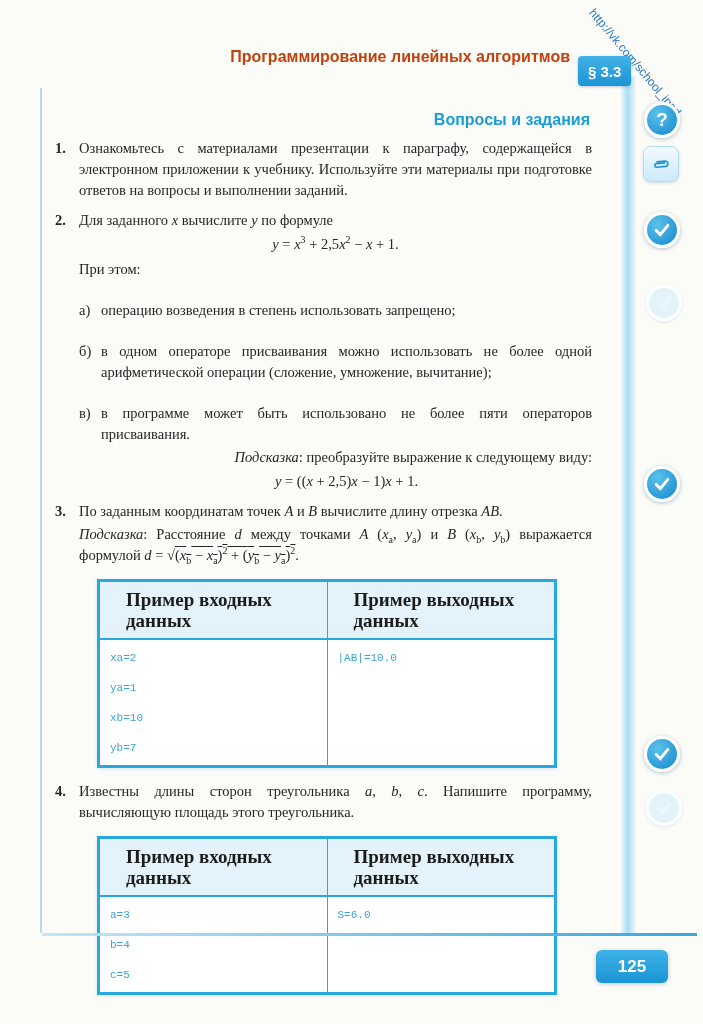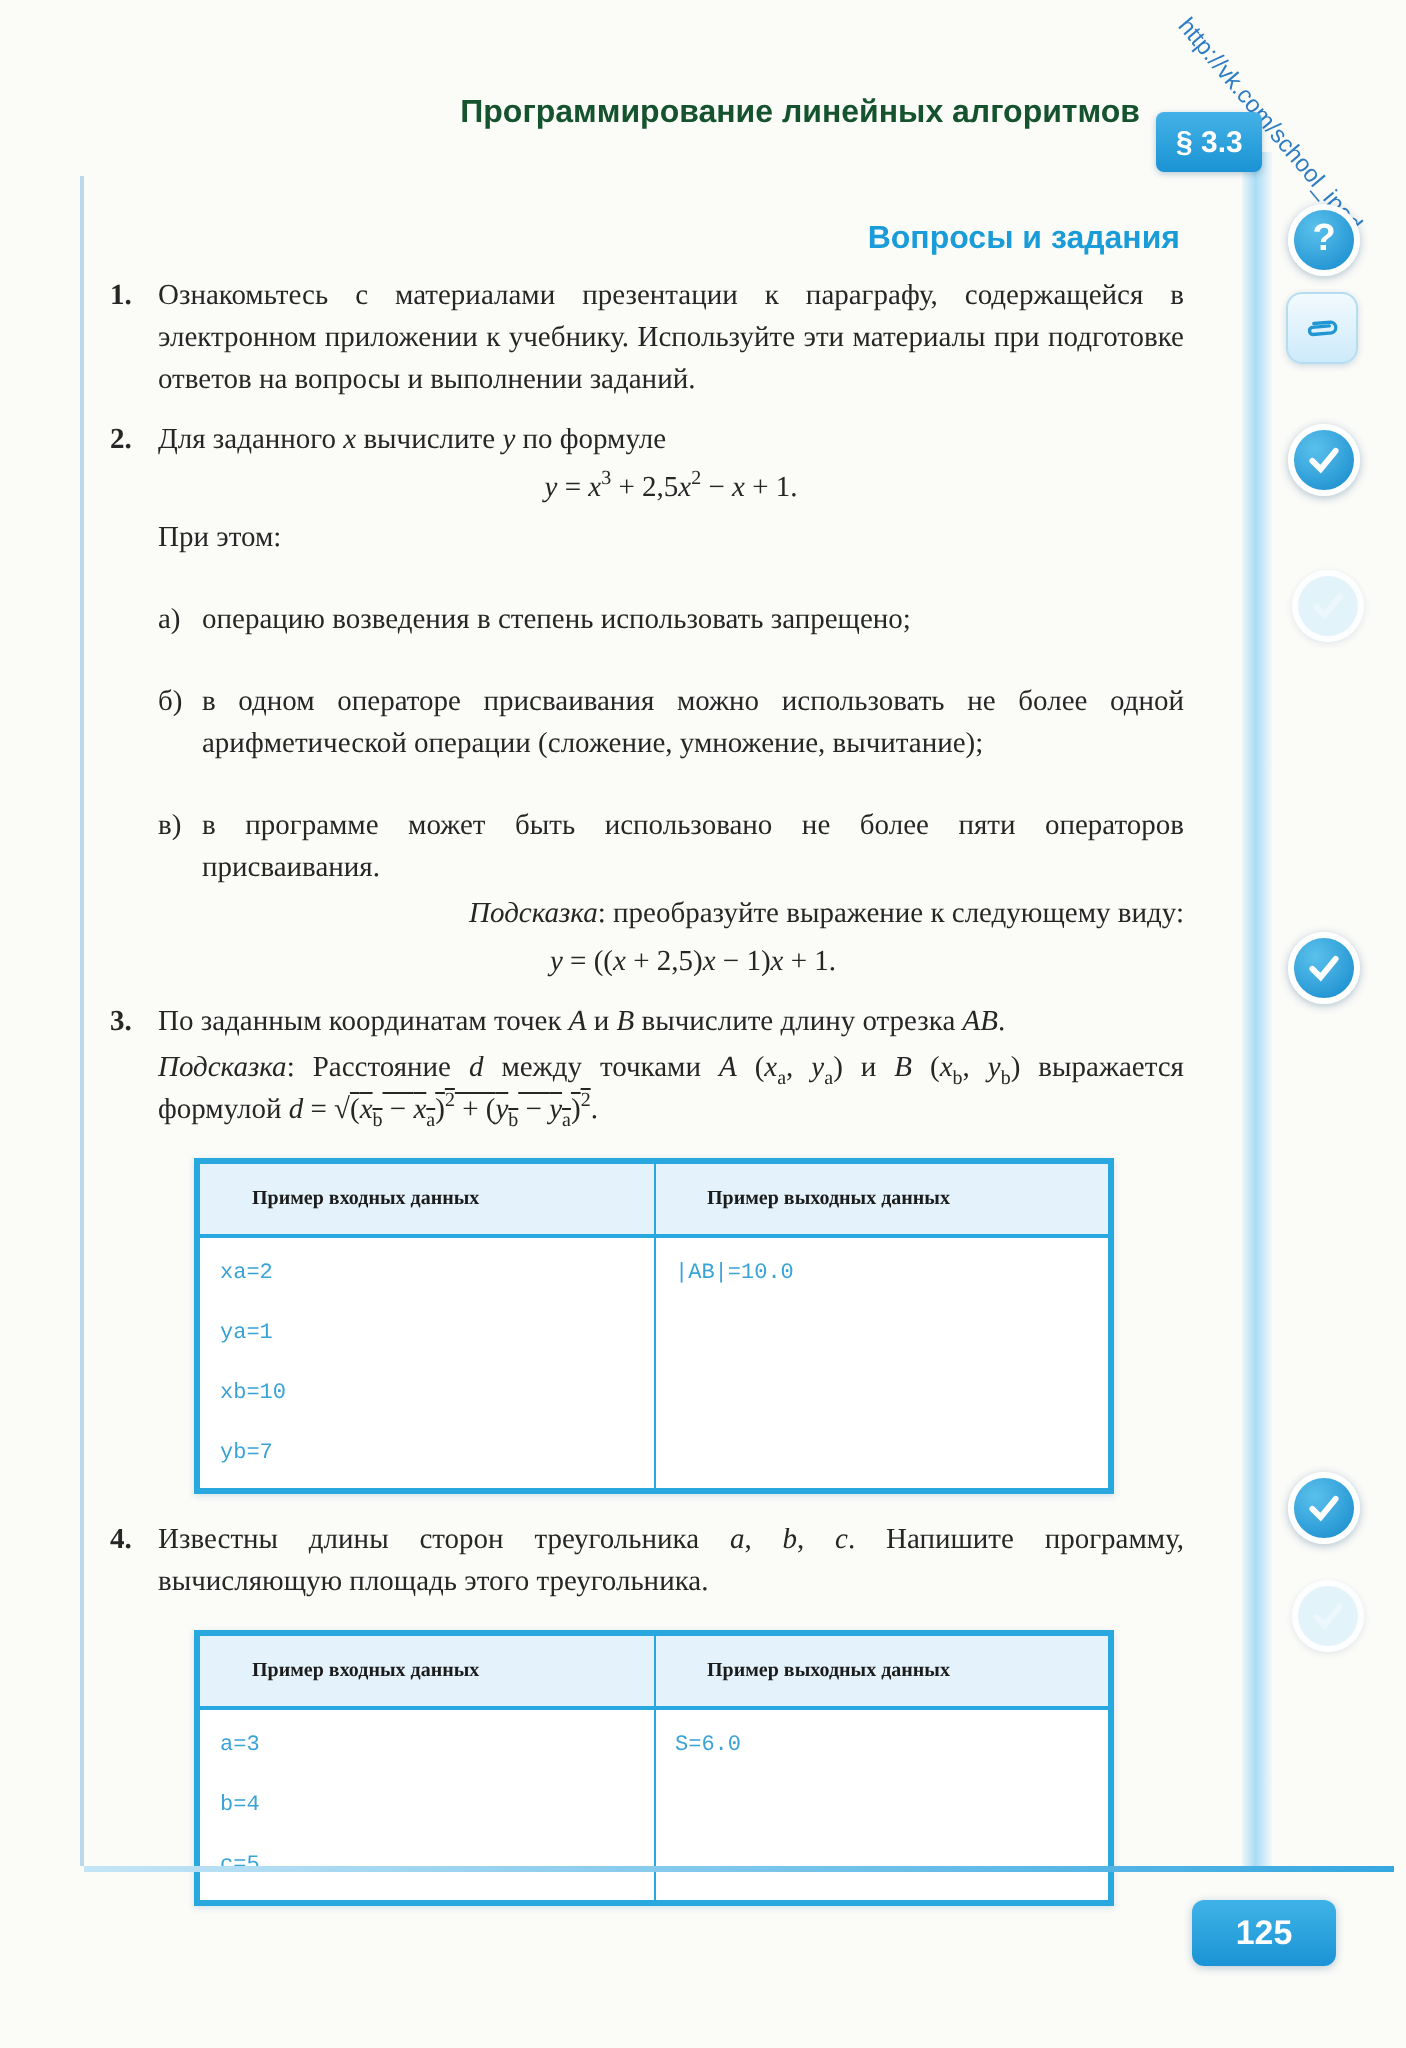--- a/index.html
+++ b/index.html
@@ -21,21 +21,21 @@
 
   
   .left-rule  { position: absolute; left: 40px; top: 88px; width: 2px; height: 845px; background: #bcd9ea; }
   .bottom-rule{ position: absolute; left: 42px; top: 933px; width: 655px; height: 3px;
                 background: linear-gradient(90deg, #c4e5f6, #35a7e0); }
 
   
   .chapter-title {
     position: absolute; left: 42px; top: 48px; width: 528px;
     text-align: right; font-family: "Liberation Sans", sans-serif;
-    font-weight: bold; font-size: 16px; color: #14532d;
+    font-weight: bold; font-size: 16px; color: #c2410c;
   }
   .section-badge {
     position: absolute; left: 578px; top: 56px; height: 30px;
     padding: 0 10px; border-radius: 4px;
     background: linear-gradient(180deg, #44b2e6, #1b93d4);
     color: #fff; font-family: "Liberation Sans", sans-serif;
     font-weight: bold; font-size: 15px;
     display: flex; align-items: center;
     box-shadow: 0 1px 3px rgba(30,90,130,.3);
   }
@@ -65,21 +65,21 @@
   
   table.qtable {
     width: 460px; margin: 13px 0 13px 18px;
     border-collapse: collapse; background: #fff;
     border: 3px solid #29a8e0;
     box-shadow: 0 1px 3px rgba(40,120,170,.18);
   }
   table.qtable th {
     width: 50%; background: #e4f2fb;
     border: 1px solid #29a8e0; border-bottom: 2px solid #29a8e0;
-    font-size: 10px; font-weight: bold; color: #1c1c1c;
+    font-size: 19px; font-weight: bold; color: #1c1c1c;
     padding: 7px 26px; text-align: left;
   }
   table.qtable td {
     border-left: 1px solid #29a8e0; vertical-align: top;
     padding: 8px 10px 6px 10px;
     font-family: "Liberation Mono", monospace;
     font-size: 11px; color: #3aa3d6; text-align: left;
   }
   .mono-line { margin-bottom: 9px; }
   .mono-line:last-child { margin-bottom: 0; }

